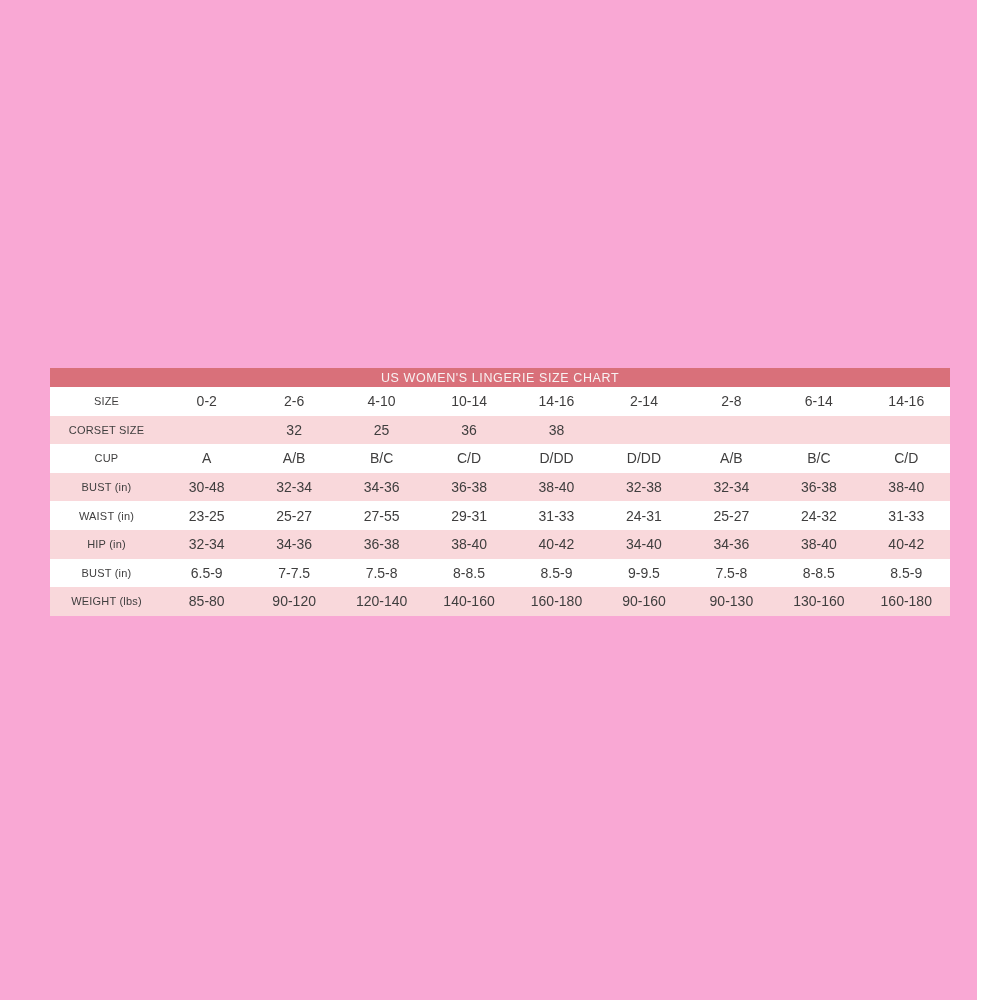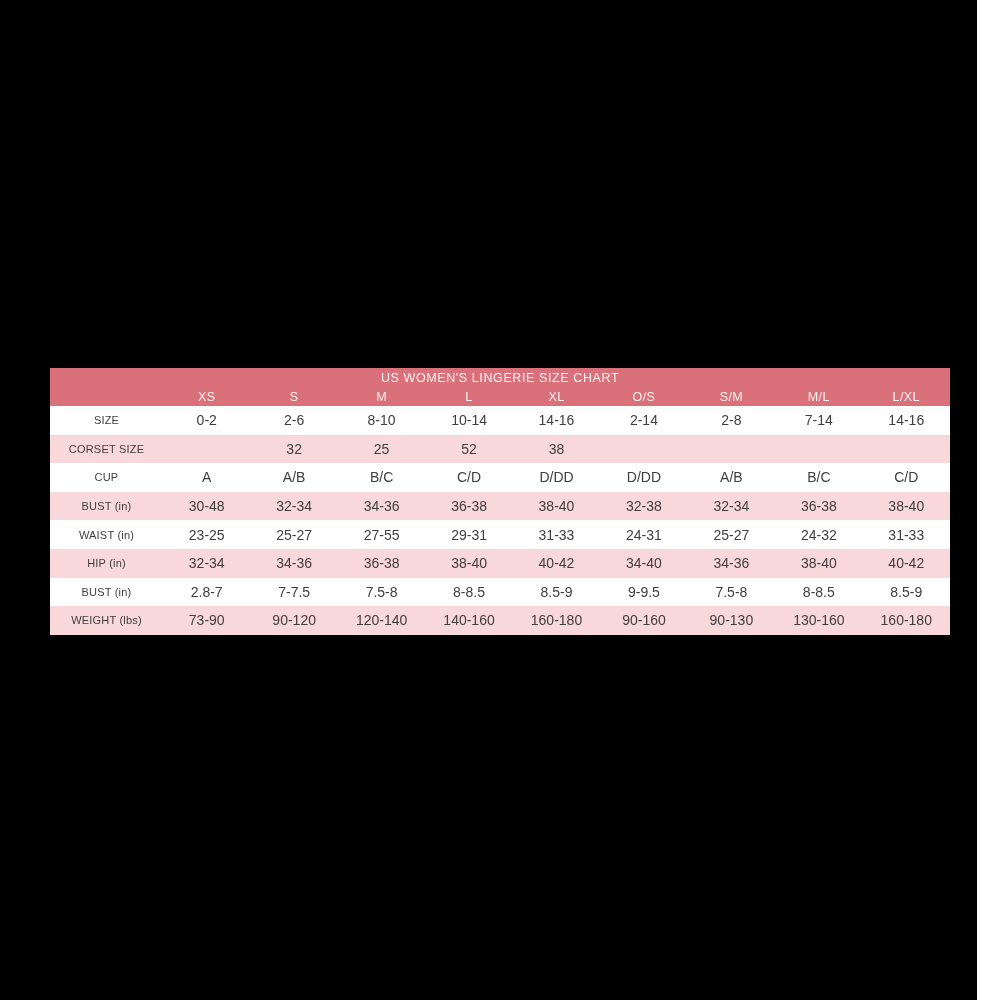--- a/index.html
+++ b/index.html
@@ -5,21 +5,21 @@
   html, body {
     margin: 0;
     padding: 0;
     background: #ffffff;
     font-family: "Liberation Sans", sans-serif;
   }
   .canvas {
     position: relative;
     width: 977px;
     height: 1000px;
-    background: #000000;
+    background: #f9a8d4;
     overflow: hidden;
   }
   .chart-table {
     position: absolute;
     left: 50px;
     top: 368px;
     width: 900px;
   }
   .title-row {
     height: 19px;
@@ -67,51 +67,39 @@
     font-size: 11px;
     letter-spacing: 0.2px;
   }
 </style>
 </head>
 <body>
 
 <div class="canvas">
   <div class="chart-table">
     <div class="title-row">US WOMEN'S LINGERIE SIZE CHART</div>
-    <div class="header-row" id="header-row">
-        <div class="cell"></div>
-        <div class="cell">XS</div>
-        <div class="cell">S</div>
-        <div class="cell">M</div>
-        <div class="cell">L</div>
-        <div class="cell">XL</div>
-        <div class="cell">O/S</div>
-        <div class="cell">S/M</div>
-        <div class="cell">M/L</div>
-        <div class="cell">L/XL</div>
-      </div>
     <div id="body-rows">
         <div class="body-row">
           <div class="cell label-cell">SIZE</div>
           <div class="cell">0-2</div>
           <div class="cell">2-6</div>
-          <div class="cell">8-10</div>
+          <div class="cell">4-10</div>
           <div class="cell">10-14</div>
           <div class="cell">14-16</div>
           <div class="cell">2-14</div>
           <div class="cell">2-8</div>
-          <div class="cell">7-14</div>
+          <div class="cell">6-14</div>
           <div class="cell">14-16</div>
         </div>
         <div class="body-row striped">
           <div class="cell label-cell">CORSET SIZE</div>
           <div class="cell"></div>
           <div class="cell">32</div>
           <div class="cell">25</div>
-          <div class="cell">52</div>
+          <div class="cell">36</div>
           <div class="cell">38</div>
           <div class="cell"></div>
           <div class="cell"></div>
           <div class="cell"></div>
           <div class="cell"></div>
         </div>
         <div class="body-row">
           <div class="cell label-cell">CUP</div>
           <div class="cell">A</div>
           <div class="cell">A/B</div>
@@ -154,33 +142,33 @@
           <div class="cell">36-38</div>
           <div class="cell">38-40</div>
           <div class="cell">40-42</div>
           <div class="cell">34-40</div>
           <div class="cell">34-36</div>
           <div class="cell">38-40</div>
           <div class="cell">40-42</div>
         </div>
         <div class="body-row">
           <div class="cell label-cell">BUST (in)</div>
-          <div class="cell">2.8-7</div>
+          <div class="cell">6.5-9</div>
           <div class="cell">7-7.5</div>
           <div class="cell">7.5-8</div>
           <div class="cell">8-8.5</div>
           <div class="cell">8.5-9</div>
           <div class="cell">9-9.5</div>
           <div class="cell">7.5-8</div>
           <div class="cell">8-8.5</div>
           <div class="cell">8.5-9</div>
         </div>
         <div class="body-row striped">
           <div class="cell label-cell">WEIGHT (lbs)</div>
-          <div class="cell">73-90</div>
+          <div class="cell">85-80</div>
           <div class="cell">90-120</div>
           <div class="cell">120-140</div>
           <div class="cell">140-160</div>
           <div class="cell">160-180</div>
           <div class="cell">90-160</div>
           <div class="cell">90-130</div>
           <div class="cell">130-160</div>
           <div class="cell">160-180</div>
         </div>
       </div>

